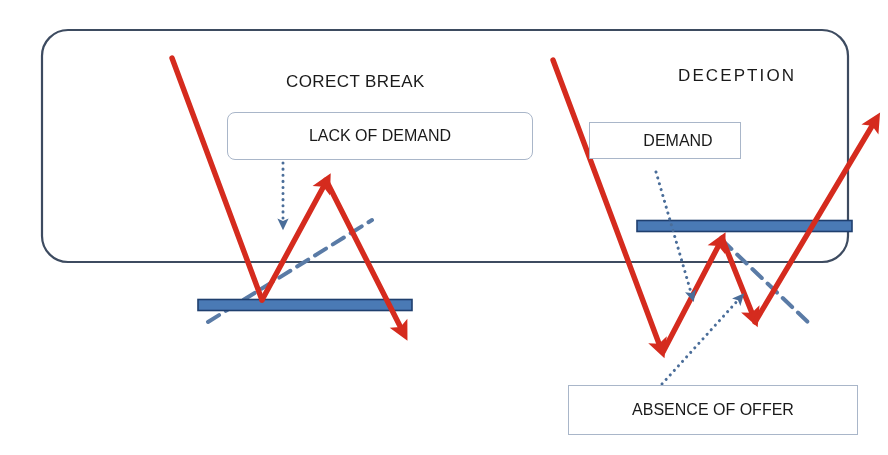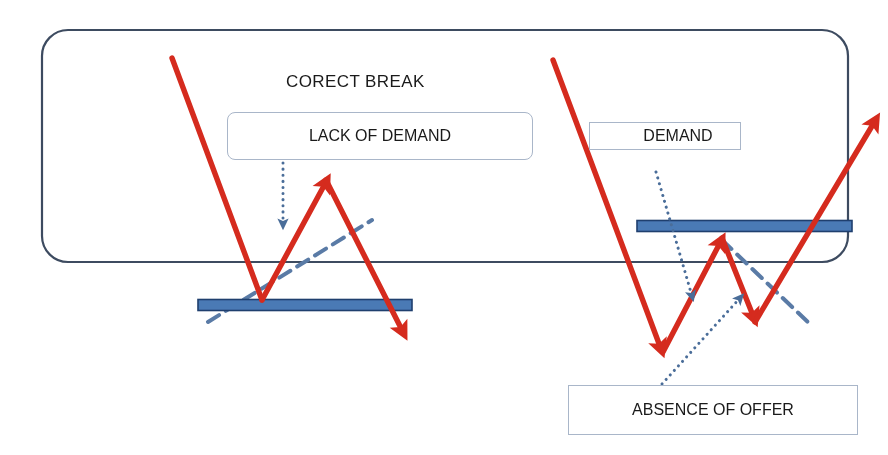--- a/index.html
+++ b/index.html
@@ -66,21 +66,21 @@
     top: 112px;
     width: 306px;
     height: 48px;
     justify-content: center;
     border-radius: 8px;
   }
   #callout-demand {
     left: 578px;
     top: 122px;
     width: 152px;
-    height: 28px;
+    height: 37px;
     justify-content: center;
     padding-left: 26px;
   }
   #callout-absence-of-offer {
     left: 557px;
     top: 385px;
     width: 290px;
     height: 50px;
     justify-content: center;
   }
@@ -123,20 +123,21 @@
 
     <path d="M 656 172 L 692 296" fill="none" stroke="#4a6d99" stroke-width="3" stroke-dasharray="0.1 6" stroke-linecap="round" marker-end="url(#arrow-blue-dot)"></path>
 
     <path d="M 662 384 L 740 298" fill="none" stroke="#4a6d99" stroke-width="3" stroke-dasharray="0.1 6" stroke-linecap="round" marker-end="url(#arrow-blue-dot)"></path>
   </svg>
 
   <div class="label-overlay">
 
     <div class="heading" id="heading-left">CORECT BREAK</div>
 
+    <div class="heading" id="heading-right">DECEPTION</div>
 
     <div class="callout" id="callout-lack-of-demand">LACK OF DEMAND</div>
 
     <div class="callout" id="callout-demand">DEMAND</div>
 
     <div class="callout" id="callout-absence-of-offer">ABSENCE OF OFFER</div>
 
   </div>
 </div>
 

